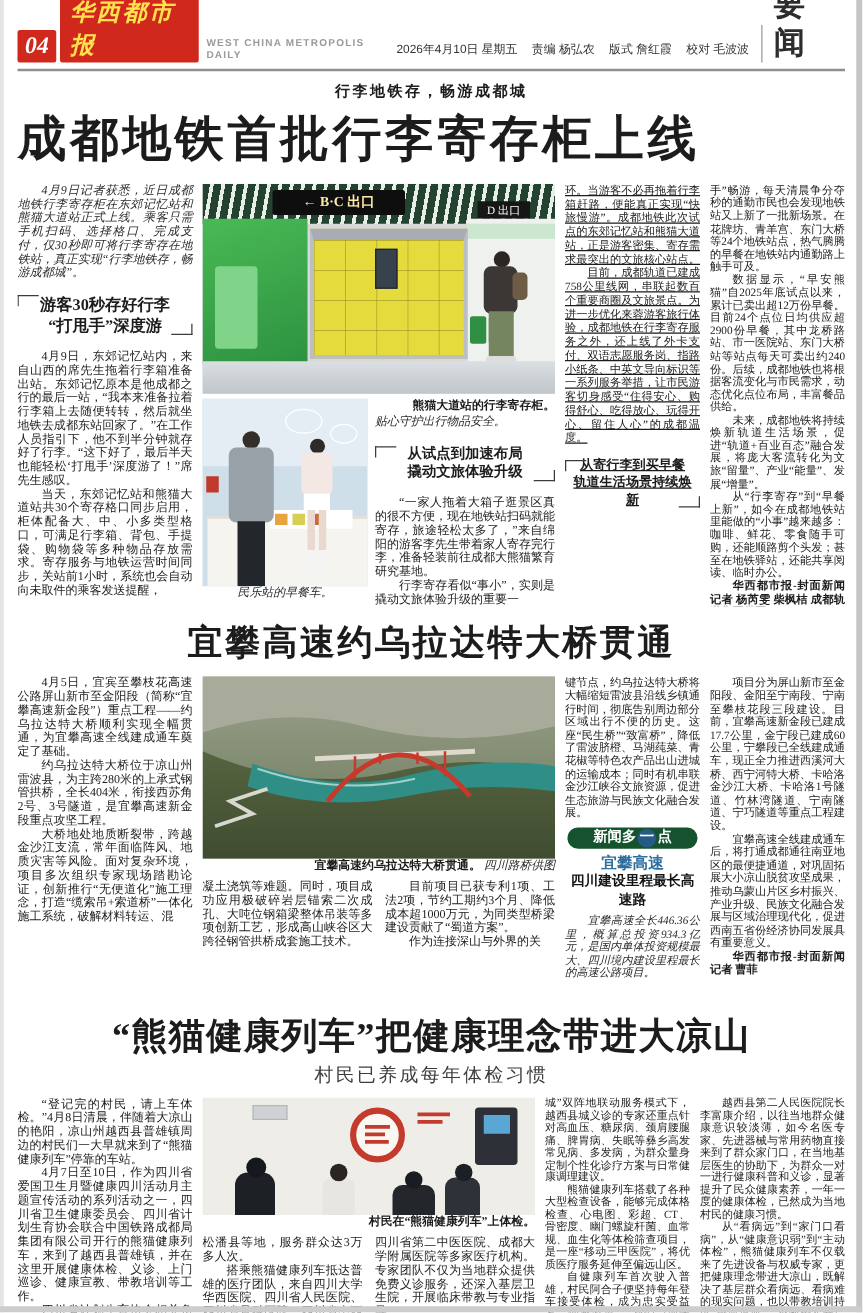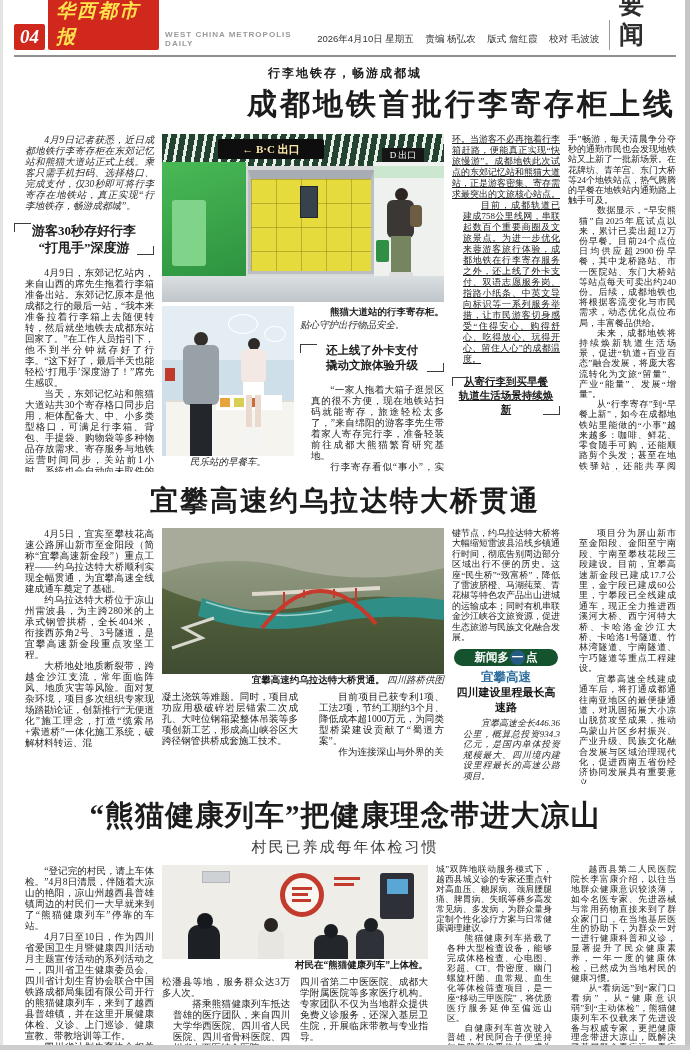--- a/index.html
+++ b/index.html
@@ -21,21 +21,21 @@
   .mast-meta{margin-left:auto;font-family:"Liberation Sans","DejaVu Sans",sans-serif;
              font-size:9.5px;color:#333;white-space:nowrap;margin-bottom:4px;}
   .mast-meta span{margin-left:9px;}
   .sec-divider{width:1px;height:30px;background:#9a9a9a;margin:0 9px 0 10px;}
   .section-name{font-size:25px;font-weight:700;color:#2d2d2d;letter-spacing:2px;line-height:30px;margin-right:8px;}
   .mast-rule{border-bottom:2px solid #8f8f8f;margin-top:5px;}
 
   
   p{margin:0;}
   .jp{text-align:justify;}
-  .ind{text-indent:2em;margin-left:11px;}
+  .ind{text-indent:2em;}
   .kai{font-style:italic;color:#2a2a2a;}
   .byline{font-weight:700;}
   .cols{display:flex;gap:8px;overflow:hidden;}
   .caption-b{font-weight:700;}
   .caption-r{text-align:right;}
   .caption-c{text-align:center;}
 
   
   .tA{font-size:9.6px;line-height:11px;}
   .tB{font-size:9px;line-height:11px;text-decoration:underline;}
@@ -49,21 +49,21 @@
   .bbox::before{content:"";position:absolute;left:0;top:6px;width:16px;height:8px;
                 border-top:1.5px solid #3c3c3c;border-left:1.5px solid #3c3c3c;}
   .bbox::after{content:"";position:absolute;right:0;bottom:6px;width:16px;height:8px;
                border-bottom:1.5px solid #3c3c3c;border-right:1.5px solid #3c3c3c;}
   .bbox-lg{font-size:13px;line-height:17px;}
   .bbox-md{font-size:11.5px;line-height:15px;}
   .bbox-sm{font-size:10.5px;line-height:14px;padding:4px 6px;}
 
   
   .kicker{text-align:center;font-size:12px;font-weight:600;letter-spacing:2px;margin-top:8px;}
-  .headline1{margin:2px 0 9px 0;text-align:right;font-size:30px;font-weight:700;letter-spacing:3px;}
+  .headline1{margin:2px 0 9px 0;text-align:left;font-size:39px;font-weight:700;letter-spacing:3px;}
   .a1-cols{height:338px;}
   .w140{width:140px;flex:none;}
   .w282{width:282px;flex:none;}
   .w108{width:108px;flex:none;}
   .w266{width:266px;flex:none;}
   .w116{width:116px;flex:none;}
   .mid-row{display:flex;gap:6px;margin-top:4px;}
   .mid-left132{width:132px;flex:none;}
   .mid-right-a1{flex:1;}
 
@@ -232,21 +232,21 @@
               <div class="r-leg2"></div>
               <div class="r-boot1"></div>
               <div class="r-boot2"></div>
             </div>
             <div class="cap kai caption-c">民乐站的早餐车。</div>
           </div>
           <div class="mid-right-a1 tA">
             <div class="cap caption-b caption-r">熊猫大道站的行李寄存柜。</div>
             <div class="cap kai">贴心守护出行物品安全。</div>
             <div class="bbox bbox-md">
-              <div>还上线了外卡支付</div>
+              <div>从试点到加速布局</div>
               <div>撬动文旅体验升级</div>
             </div>
             <p class="jp ind">“一家人拖着大箱子逛景区真的很不方便，现在地铁站扫码就能寄存，旅途轻松太多了，”来自绵阳的游客李先生带着家人寄存完行李，准备轻装前往成都大熊猫繁育研究基地。</p>
             <p class="jp ind">行李寄存看似“事小”，实则是撬动文旅体验升级的重要一</p>
           </div>
         </div>
       </div>
 
       <div class="w108 tB">
         <p class="jp">环。当游客不必再拖着行李箱赶路，便能真正实现“快旅慢游”。成都地铁此次试点的东郊记忆站和熊猫大道站，正是游客密集、寄存需求最突出的文旅核心站点。</p>

